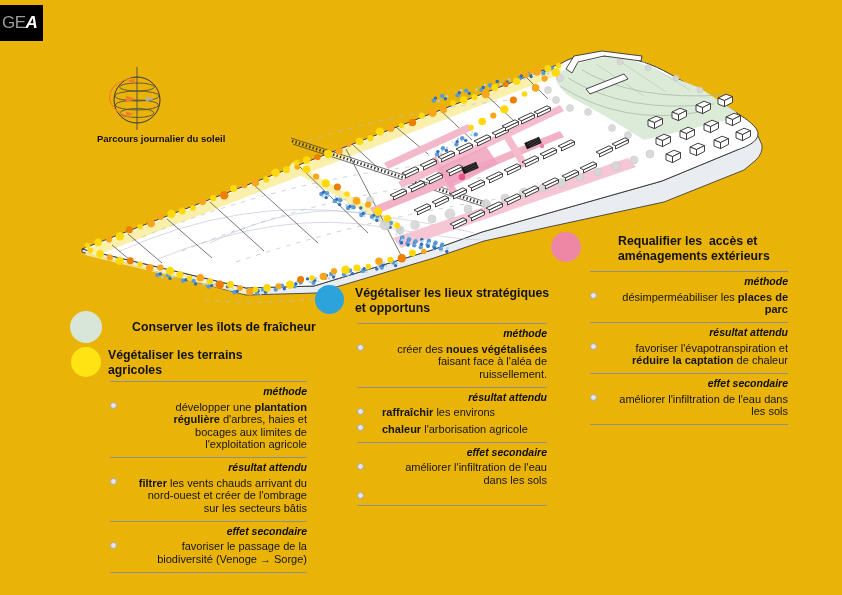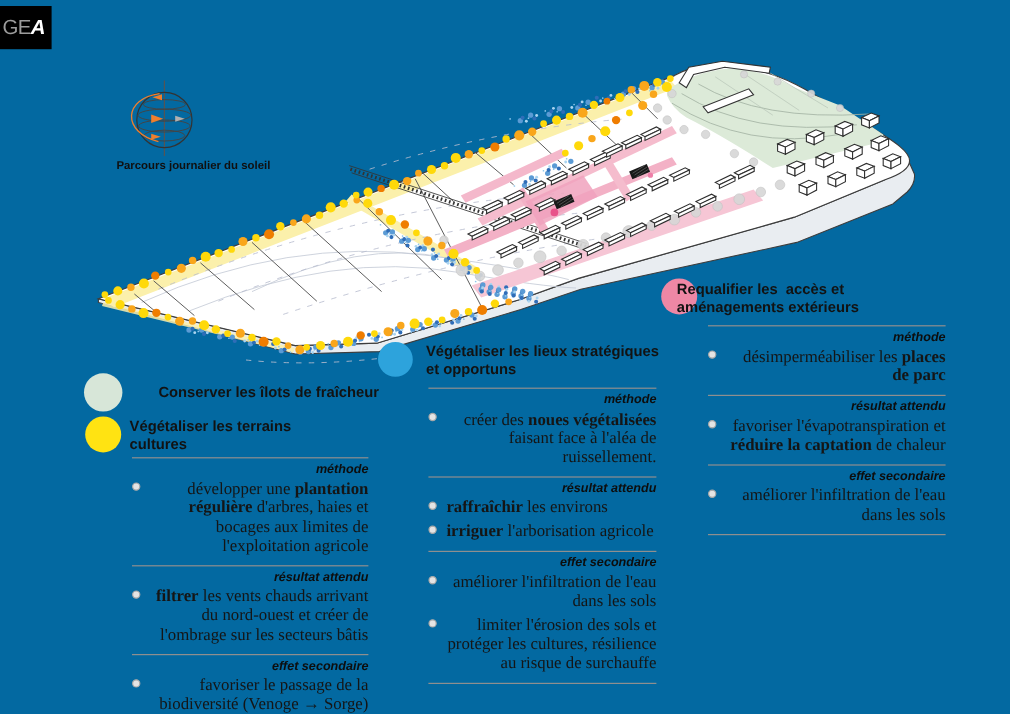--- a/index.html
+++ b/index.html
@@ -1,36 +1,36 @@
 <!DOCTYPE html>
 <html><head>
 <meta charset="utf-8">
 <style>
   html,body{margin:0;padding:0;background:#fff;}
-  .canvas{position:relative;width:842px;height:595px;background:#0369a1;overflow:hidden;
+  .canvas{position:relative;width:842px;height:595px;background:#eab308;overflow:hidden;
           font-family:"Liberation Sans",sans-serif;color:#111;}
   
   .logo{position:absolute;left:0;top:5px;width:43px;height:36px;background:#000;
         display:flex;align-items:center;padding-left:2px;box-sizing:border-box;
         font-weight:bold;font-size:17px;letter-spacing:-0.5px;overflow:hidden;}
   .logo .g1{color:#9c9c9c;font-weight:normal;}
   .logo .g2{color:#fff;font-style:italic;font-weight:bold;}
   
   .sun-caption{position:absolute;left:97px;top:133px;font-size:9.5px;
                font-weight:bold;color:#101010;}
   
   svg.diagram{position:absolute;left:0;top:0;}
   
   .dot{position:absolute;border-radius:50%;}
   .ltitle{position:absolute;font-weight:bold;font-size:12.3px;line-height:1.18;
           color:#121212;white-space:pre-line;}
   .sections{position:absolute;border-bottom:1px solid #8f8f8f;}
   .sec{border-top:1px solid #8f8f8f;padding:2px 0 4px;text-align:right;}
   .sec-label{font-weight:bold;font-style:italic;font-size:10.5px;padding:1px 0 2px;color:#0d0d0d;}
-  .bullet{display:flex;gap:8px;padding:1.5px 0 2.5px;font-size:14px;line-height:1.14;color:#151515;font-family:Liberation Serif, serif;}
+  .bullet{display:flex;gap:18px;padding:1.5px 0 2.5px;font-size:11px;line-height:1.14;color:#151515;}
   .b-icon{width:5px;height:5px;border-radius:50%;border:1.2px solid #a8a8a8;background:#e4e4e4;
           flex:0 0 auto;margin-top:1.5px;}
   .b-text b{font-weight:bold;}
 </style>
 </head>
 <body>
 
 <div class="canvas">
 
   <div class="logo">
@@ -570,21 +570,21 @@
       <polygon points="-3,14 -11,11.5 -11,16.5" fill="#ee7f2d"></polygon>
     </g>
   </svg>
 
   <div class="sun-caption">Parcours journalier du soleil</div>
 
   <span class="dot" style="left: 70px; top: 311px; width: 32px; height: 32px; background: rgb(215, 230, 216);"></span>
   <div class="ltitle" style="left:108px;top:320px;width:210px;margin-left:24px;">Conserver les îlots de fraîcheur</div>
 
   <span class="dot" style="left: 71px; top: 347px; width: 30px; height: 30px; background: rgb(255, 227, 18);"></span>
-  <div class="ltitle" style="left:108px;top:348px;width:165px;">Végétaliser les terrains cultures</div>
+  <div class="ltitle" style="left:108px;top:348px;width:165px;">Végétaliser les terrains agricoles</div>
   <div class="sections" style="left:110px;top:381px;width:197px;">
       <div class="sec">
         <div class="sec-label">méthode</div>
         <div class="bullet">
           <span class="b-icon"></span>
           <span class="b-text">développer une <b>plantation régulière</b> d'arbres, haies et bocages aux limites de l'exploitation agricole</span>
         </div>
       </div>
       <div class="sec">
         <div class="sec-label">résultat attendu</div>
@@ -613,38 +613,37 @@
         </div>
       </div>
       <div class="sec">
         <div class="sec-label">résultat attendu</div>
         <div class="bullet">
           <span class="b-icon"></span>
           <span class="b-text"><b>raffraîchir</b> les environs</span>
         </div>
         <div class="bullet">
           <span class="b-icon"></span>
-          <span class="b-text"><b>irriguer</b> l'arborisation agricole</span>
+          <span class="b-text"><b>chaleur</b> l'arborisation agricole</span>
         </div>
       </div>
       <div class="sec">
         <div class="sec-label">effet secondaire</div>
         <div class="bullet">
           <span class="b-icon"></span>
           <span class="b-text">améliorer l'infiltration de l'eau dans les sols</span>
         </div>
         <div class="bullet">
           <span class="b-icon"></span>
-          <span class="b-text">limiter l'érosion des sols et protéger les cultures, résilience au risque de surchauffe</span>
         </div>
       </div>
     </div>
 
   <span class="dot" style="left: 551px; top: 232px; width: 30px; height: 30px; background: rgb(238, 135, 165);"></span>
-  <div class="ltitle" style="left:564px;top:234px;width:190px;">Requalifier les&nbsp; accès et aménagements extérieurs</div>
+  <div class="ltitle" style="left:618px;top:234px;width:190px;">Requalifier les&nbsp; accès et aménagements extérieurs</div>
   <div class="sections" style="left:590px;top:271px;width:198px;">
       <div class="sec">
         <div class="sec-label">méthode</div>
         <div class="bullet">
           <span class="b-icon"></span>
           <span class="b-text">désimperméabiliser les <b>places de parc</b></span>
         </div>
       </div>
       <div class="sec">
         <div class="sec-label">résultat attendu</div>

